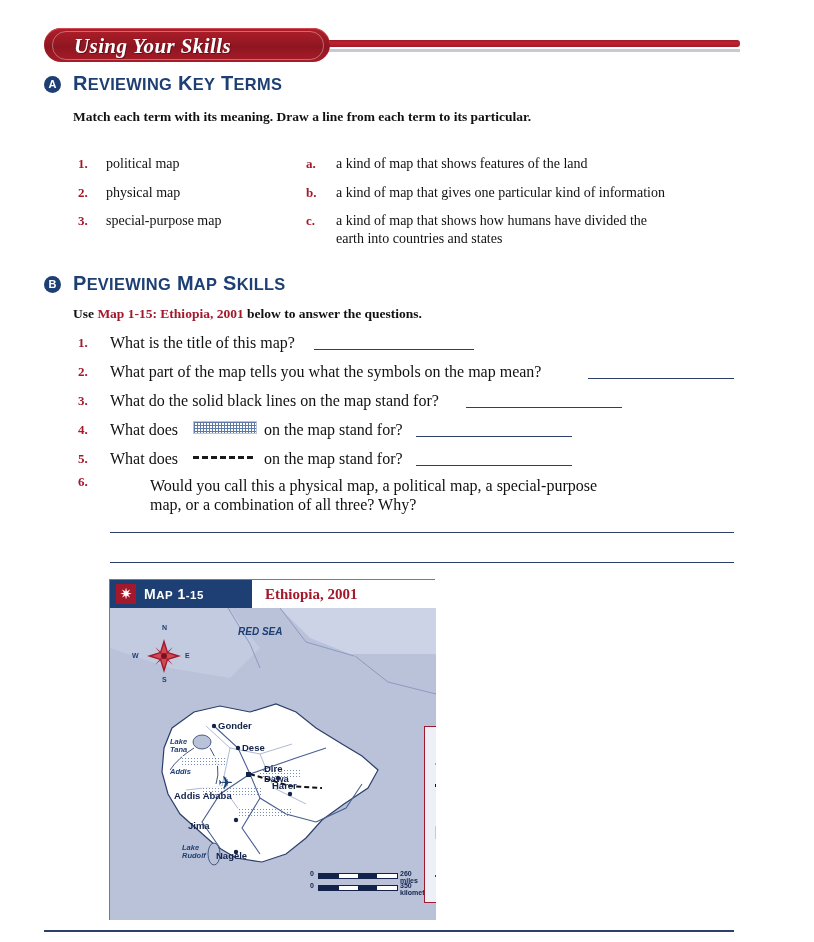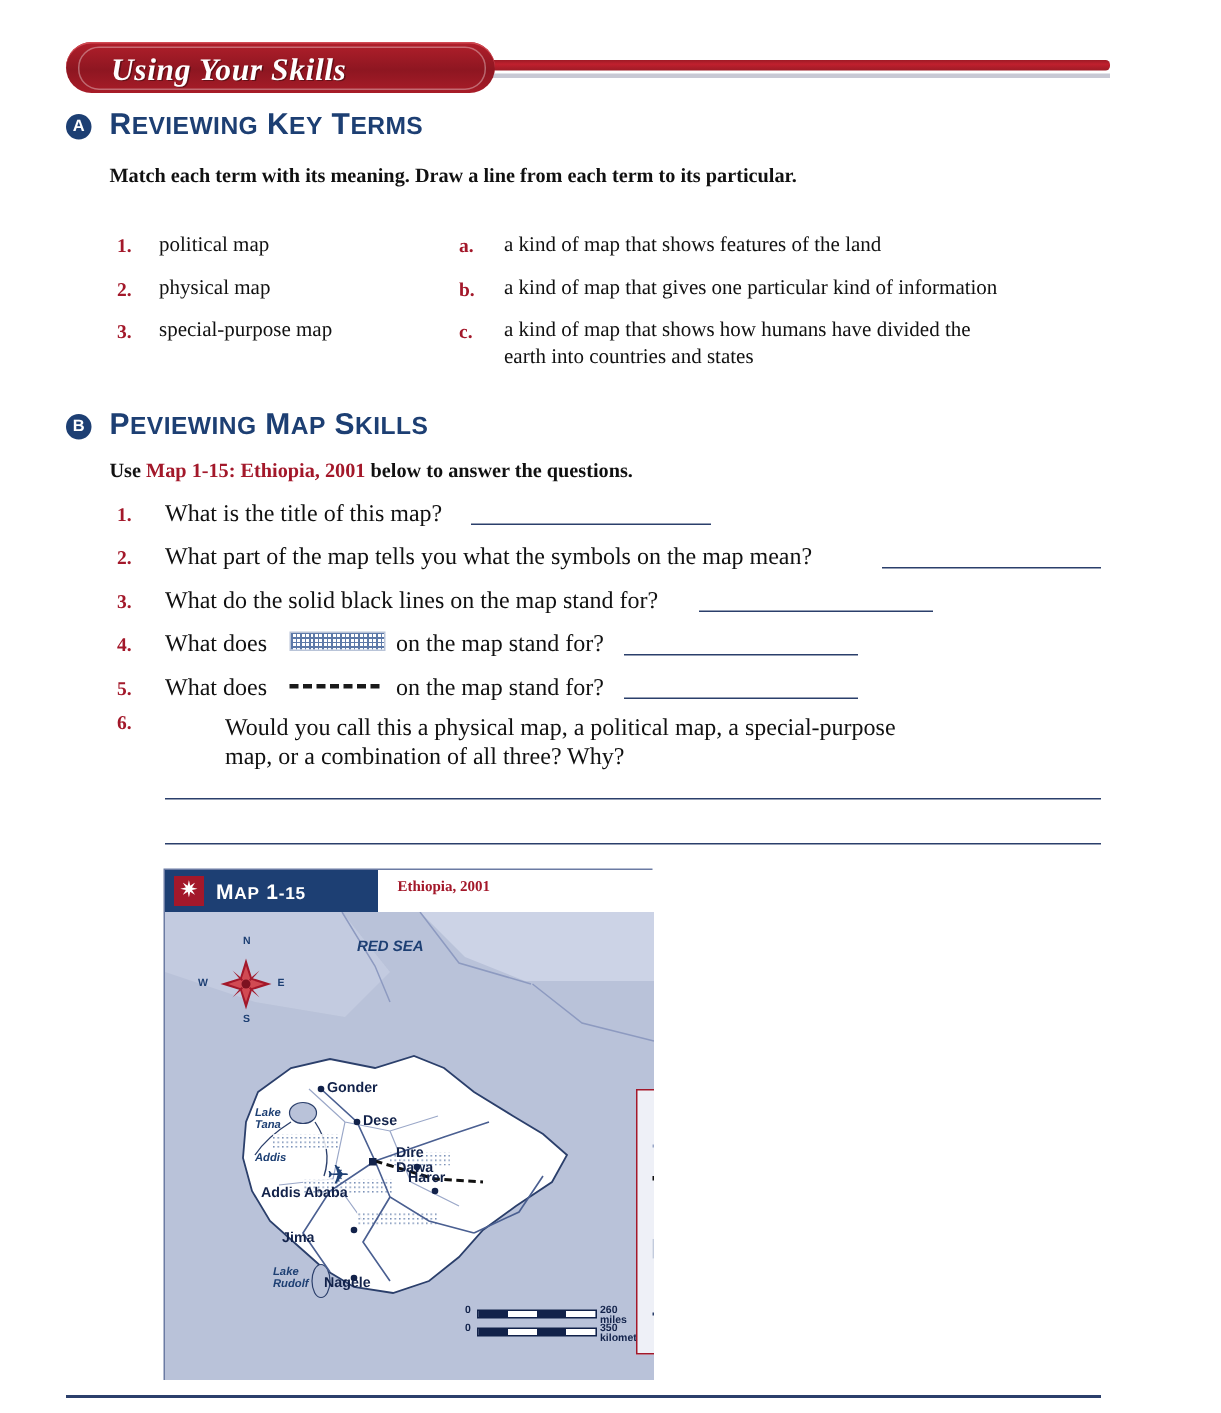--- a/index.html
+++ b/index.html
@@ -201,21 +201,21 @@
     font-size: 14px;
     color: #ffffff;
     letter-spacing: 0.5px;
   }
   .map-title-text {
     position: absolute;
     left: 155px;
     top: 6px;
     font-family: "Liberation Serif", serif;
     font-weight: bold;
-    font-size: 10px;
+    font-size: 15px;
     color: #a3182a;
   }
   .map-body {
     position: absolute;
     left: 0;
     top: 28px;
     width: 326px;
     height: 312px;
     background: #b9c2d9;
     overflow: hidden;

